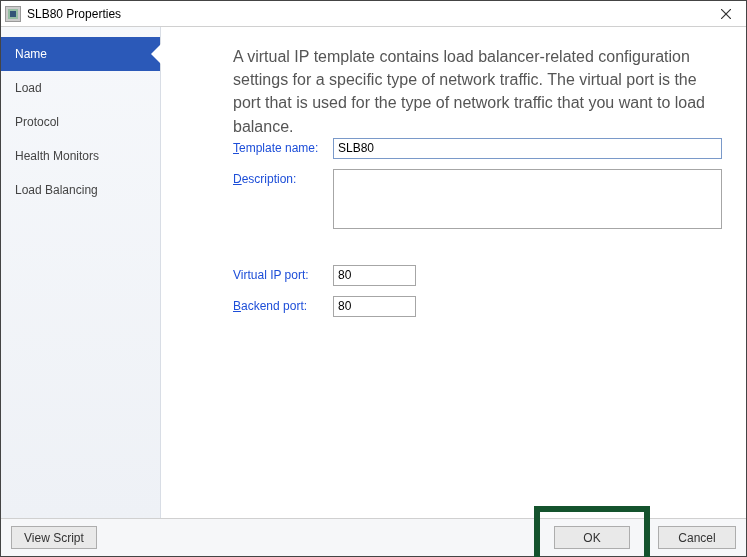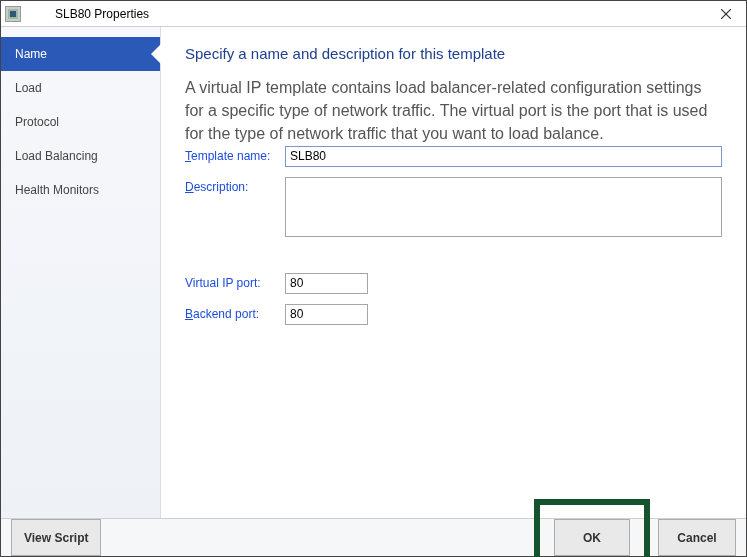--- a/index.html
+++ b/index.html
@@ -1,22 +1,22 @@
 <!DOCTYPE html>
 <html><head>
 <meta charset="utf-8">
 <style>
   * { box-sizing: border-box; }
   html, body { margin: 0; padding: 0; font-family: "Segoe UI", Arial, sans-serif; font-size: 12px; color: #333; }
   .window { width: 747px; height: 557px; border: 1px solid #444; background: #fff; display: flex; flex-direction: column; position: relative; }
-  .titlebar { height: 26px; background: #fff; border-bottom: 1px solid #d0d0d0; display: flex; align-items: center; padding: 0 0 0 4px; gap: 28px; }
+  .titlebar { height: 26px; background: #fff; border-bottom: 1px solid #d0d0d0; display: flex; align-items: center; padding: 0 0 0 4px; }
   .title-icon { width: 16px; height: 16px; background: #ccc; border: 1px solid #999; margin-right: 6px; display: flex; align-items: center; justify-content: center; font-size: 9px; color: #555; }
   .title-text { flex: 1; font-size: 12px; color: #000; }
   .close-btn { width: 40px; height: 25px; display: flex; align-items: center; justify-content: center; cursor: pointer; font-size: 14px; }
-  .body { flex: 1; display: flex; overflow: hidden; }
+  .body { flex: 1; display: flex; overflow: hidden; gap: 48px; }
   .sidebar { width: 160px; background: linear-gradient(to bottom, #f6f8fb, #eef1f6); border-right: 1px solid #d8dde5; padding-top: 10px; }
   .side-item { padding: 10px 14px; font-size: 12px; color: #444; cursor: pointer; position: relative; }
   .side-item.active { background: #2b59b8; color: #fff; }
   .side-item.active::after {
     content: ""; position: absolute; right: -1px; top: 50%; transform: translateY(-50%);
     width: 0; height: 0; border-top: 10px solid transparent; border-bottom: 10px solid transparent;
     border-right: 10px solid #fff;
   }
   .content { flex: 1; padding: 18px 24px 10px 24px; overflow: auto; }
   .heading { color: #20418f; font-size: 15px; font-weight: 400; margin-bottom: 14px; }
@@ -24,21 +24,21 @@
   .form-row { display: flex; align-items: flex-start; margin-bottom: 10px; }
   .form-label { width: 100px; padding-top: 3px; color: #1d4ed8; font-size: 12px; }
   .form-label .ul { text-decoration: underline; }
   .tinput { border: 1px solid #7a99c9; padding: 2px 4px; font-family: inherit; font-size: 12px; height: 21px; }
   .tinput.wide { flex: 1; }
   .tinput.narrow { width: 83px; border-color: #a6a6a6; }
   textarea.tinput { height: 60px; resize: none; flex: 1; border-color: #a6a6a6; }
   .v-spacer { height: 26px; }
   .footer { height: 38px; border-top: 1px solid #d0d0d0; background: #f6f7f9; display: flex; align-items: center; padding: 0 10px; gap: 8px; }
   .footer .spacer { flex: 1; }
-  .btn { min-width: 78px; height: 37px; background: #e9e9e9; border: 1px solid #adadad; font-family: inherit; font-size: 12px; color: #333; cursor: pointer; padding: 0 12px; font-weight: bold; }
+  .btn { min-width: 78px; height: 23px; background: #e9e9e9; border: 1px solid #adadad; font-family: inherit; font-size: 12px; color: #333; cursor: pointer; padding: 0 12px; }
   .btn.script { min-width: 82px; }
   .ok-wrap { border: 6px solid #14532d; padding: 14px; display: inline-flex; }
   .ok-wrap .btn { min-width: 76px; }
 </style>
 </head>
 <body>
 
 <div class="window">
 
   <div class="titlebar">
@@ -56,26 +56,25 @@
         </svg>
     </div>
   </div>
 
   <div class="body">
 
     <div class="sidebar">
       <div class="side-item active">Name</div>
       <div class="side-item">Load</div>
       <div class="side-item">Protocol</div>
+      <div class="side-item">Health Monitors</div>
       <div class="side-item">Load Balancing</div>
-      <div class="side-item">Health Monitors</div>
     </div>
 
     <div class="content">
-      <div class="heading">Specify a name and description for this template</div>
       <div class="desc">A virtual IP template contains load balancer-related configuration settings for a specific type of network traffic. The virtual port is the port that is used for the type of network traffic that you want to load balance.</div>
 
       <div class="form-row">
         <div class="form-label"><span class="ul">T</span>emplate name:</div>
         <input type="text" class="tinput wide" value="SLB80" style="">
       </div>
 
       <div class="form-row">
         <div class="form-label"><span class="ul">D</span>escription:</div>
         <textarea class="tinput" style=""></textarea>

